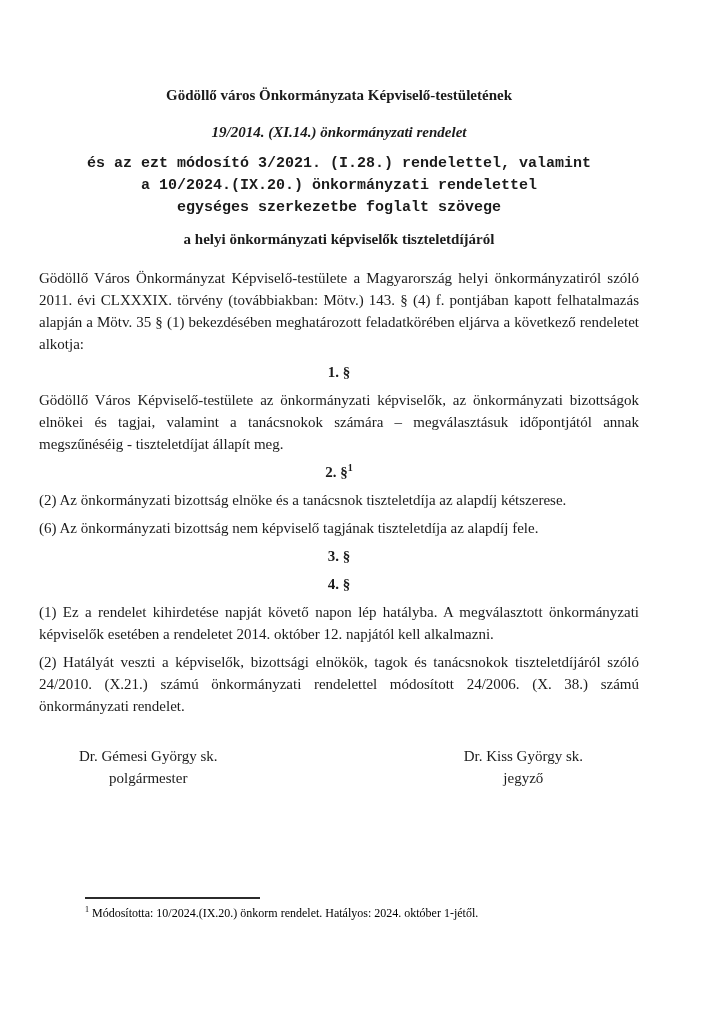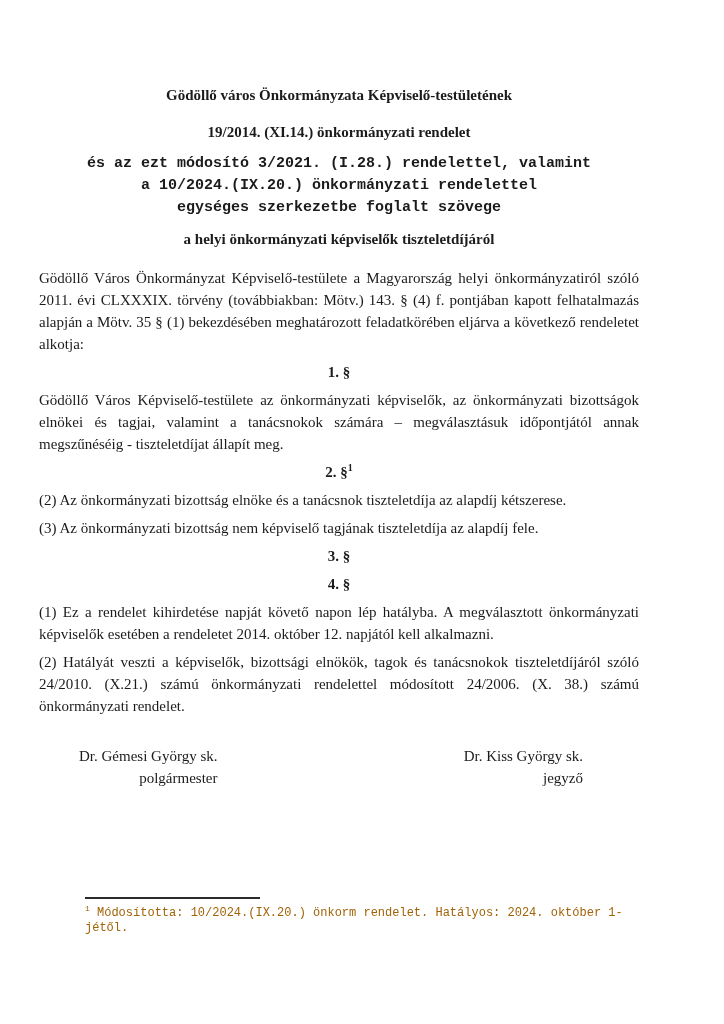--- a/index.html
+++ b/index.html
@@ -15,21 +15,21 @@
     line-height: 22px;
     color: #1b1b1b;
     overflow: hidden;
   }
   p { margin: 0; }
   .title-line {
     text-align: center;
     font-weight: bold;
   }
   .title-issuer   { margin-bottom: 15px; }
-  .title-decree   { margin-bottom: 10px; }
+  .title-decree   { margin-bottom: 10px; font-style: italic; }
   .title-group    { margin-bottom: 9px; font-family: Liberation Mono, monospace; }
   .title-subject  { margin-bottom: 17px; }
   .body-para {
     text-align: justify;
     margin-bottom: 6px;
   }
   .sec-heading {
     text-align: center;
     font-weight: bold;
     margin-bottom: 6px;
@@ -38,38 +38,38 @@
     font-size: 10px;
     line-height: 0;
   }
   .signatures {
     display: flex;
     justify-content: space-between;
     margin-top: 28px;
     padding-left: 40px;
     padding-right: 56px;
   }
-  .sig { text-align: right; }
+  .sig { text-align: center; }
   .footnote {
     position: absolute;
     left: 85px;
     top: 897px;
     width: 554px;
   }
   .fn-rule {
     width: 175px;
     height: 0;
     border-top: 2px solid #2b2b2b;
     margin-bottom: 7px;
   }
   .fn-text {
-    font-family: Liberation Mono, monospace;
+    font-family: Liberation Serif, serif;
     font-size: 12px;
     line-height: 15px;
-    color: #a16207;
+    color: #000000;
   }
   .fn-text sup { font-size: 8px; line-height: 0; }
 </style>
 </head>
 <body>
 
 <div class="page">
 
   <div class="title-block">
     <p class="title-line title-issuer">Gödöllő város Önkormányzata Képviselő-testületének</p>
@@ -82,21 +82,21 @@
     <p class="title-line title-subject">a helyi önkormányzati képviselők tiszteletdíjáról</p>
   </div>
 
   <p class="body-para">Gödöllő Város Önkormányzat Képviselő-testülete a Magyarország helyi önkormányzatiról szóló 2011. évi CLXXXIX. törvény (továbbiakban: Mötv.) 143. § (4) f. pontjában kapott felhatalmazás alapján a Mötv. 35 § (1) bekezdésében meghatározott feladatkörében eljárva a következő rendeletet alkotja:</p>
 
   <p class="sec-heading">1. §</p>
   <p class="body-para">Gödöllő Város Képviselő-testülete az önkormányzati képviselők, az önkormányzati bizottságok elnökei és tagjai, valamint a tanácsnokok számára – megválasztásuk időpontjától annak megszűnéséig - tiszteletdíjat állapít meg.</p>
 
   <p class="sec-heading"><span>2. §</span><sup>1</sup></p>
   <p class="body-para">(2) Az önkormányzati bizottság elnöke és a tanácsnok tiszteletdíja az alapdíj kétszerese.</p>
-  <p class="body-para">(3) Az önkormányzati bizottság nem képviselő tagjának tiszteletdíja az alapdíj fele.</p>
+  <p class="body-para">(6) Az önkormányzati bizottság nem képviselő tagjának tiszteletdíja az alapdíj fele.</p>
 
   <p class="sec-heading">3. §</p>
 
   <p class="sec-heading">4. §</p>
   <p class="body-para">(1) Ez a rendelet kihirdetése napját követő napon lép hatályba. A megválasztott önkormányzati képviselők esetében a rendeletet 2014. október 12. napjától kell alkalmazni.</p>
   <p class="body-para">(2) Hatályát veszti a képviselők, bizottsági elnökök, tagok és tanácsnokok tiszteletdíjáról szóló 24/2010. (X.21.) számú önkormányzati rendelettel módosított 24/2006. (X. 38.) számú önkormányzati rendelet.</p>
 
   <div class="signatures">
     <div class="sig">
       <p>Dr. Gémesi György sk.</p>

